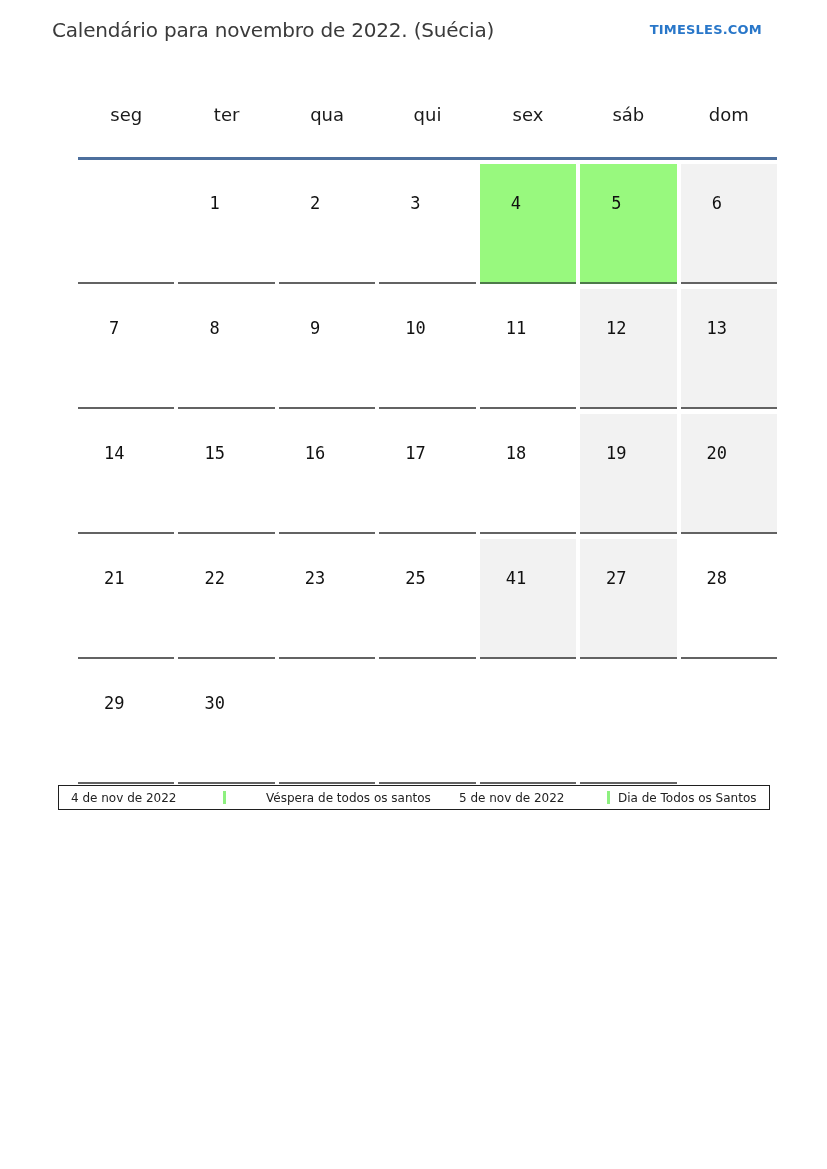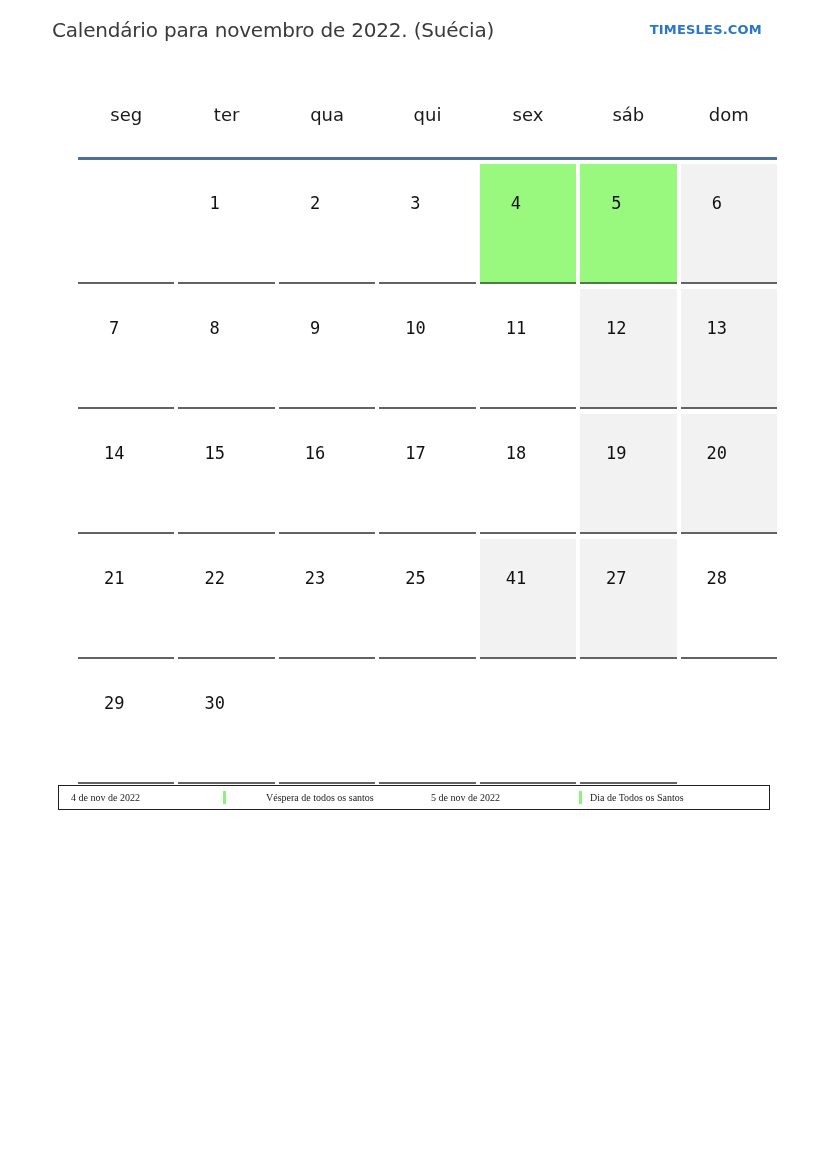--- a/index.html
+++ b/index.html
@@ -45,28 +45,27 @@
     transform:translateX(-12px);
     font-family:"DejaVu Sans Mono", monospace;
     font-size:17px; color:#111111;
   }
 
   
   .legend {
     position:absolute; left:58px; top:785px; width:710px; height:23px;
     border:1.5px solid #1f1f1f;
     display:flex; align-items:center;
-    font-size:10px; color:#222222;
+    font-size:12px; color:#222222;
     box-sizing:content-box;
-    font-family:Liberation Serif, serif;
   }
   .li { display:flex; align-items:center; box-sizing:border-box; }
   .li-0 { margin-left:12px; width:152px; }
   .li-1 { width:208px;gap:32px; }
-  .li-2 { width:148px; }
+  .li-2 { width:148px;margin-left:28px; }
   .legend-marker {
     display:inline-block; width:3px; height:13px;
     background:#8df07f; margin-right:8px; flex:none;
   }
 </style>
 </head>
 <body>
 
 <div class="topbar">
   <h1 class="page-title">Calendário para novembro de 2022. (Suécia)</h1>

